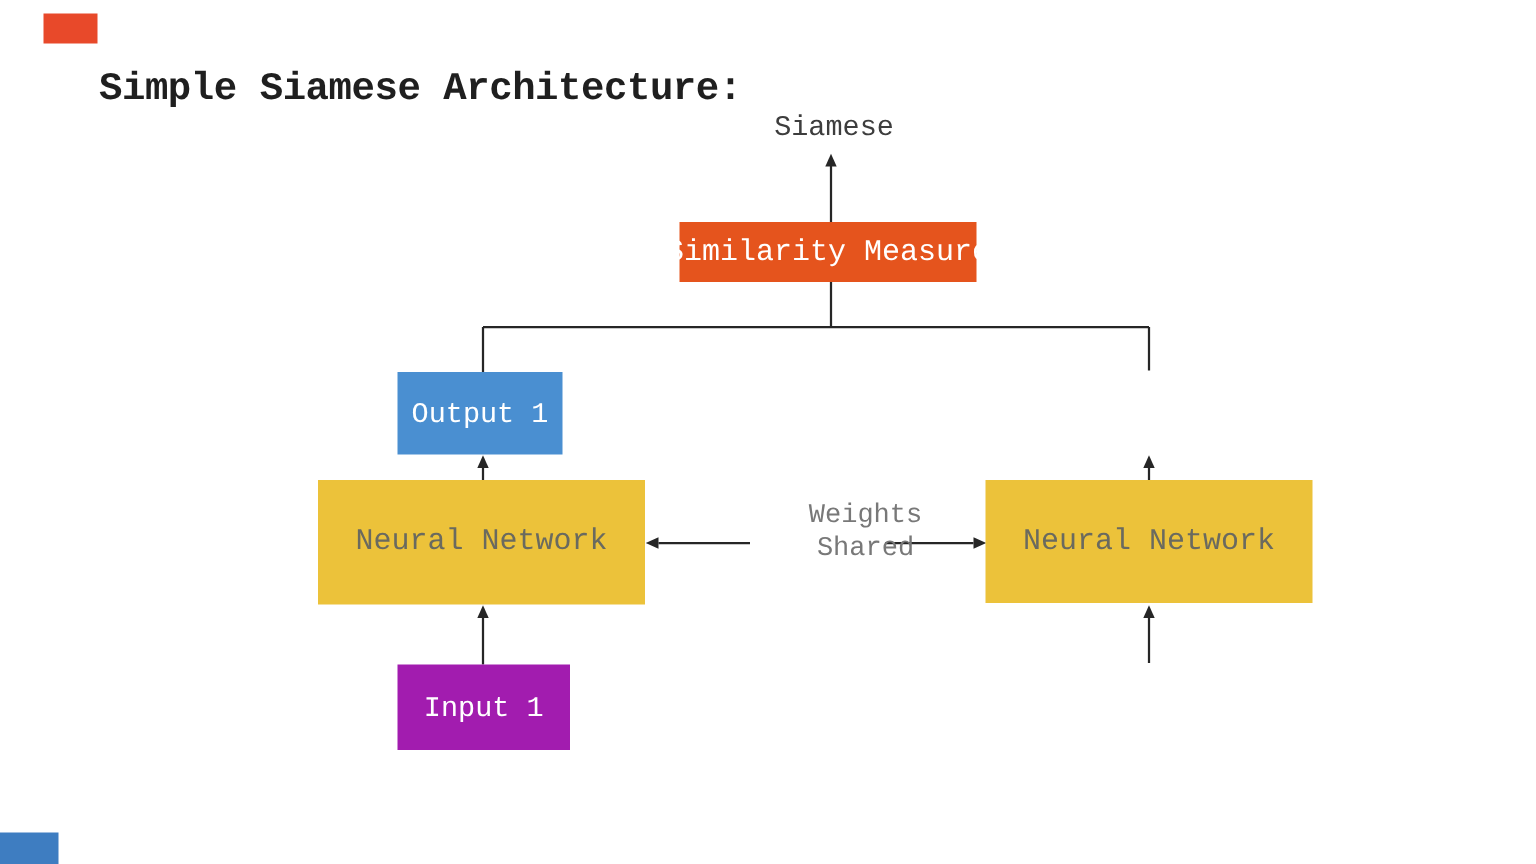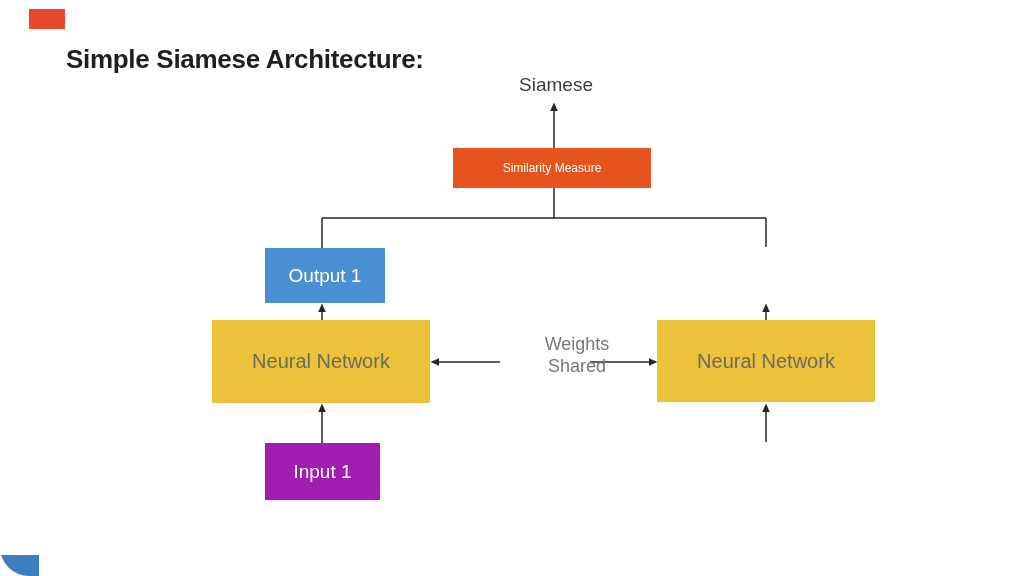--- a/index.html
+++ b/index.html
@@ -2,22 +2,21 @@
 <html><head>
 <meta charset="utf-8">
 <style>
   html, body { margin: 0; padding: 0; background: #ffffff; }
   #canvas {
     position: relative;
     width: 1024px;
     height: 576px;
     background: #ffffff;
     overflow: hidden;
-    font-family: Liberation Sans, sans-serif;
-    border-radius: 29px;
+    font-family: Liberation Mono, monospace;
   }
   .accent { position: absolute; }
   #accent-top-left  { left: 29px; top: 9px;   width: 36px; height: 20px; }
   #accent-bottom-left { left: 0;  top: 555px; width: 39px; height: 21px; }
 
   #slide-title {
     position: absolute;
     left: 66px; top: 44px;
     font-size: 26px;
     font-weight: 700;
@@ -26,22 +25,22 @@
   }
 
   .node {
     position: absolute;
     display: flex;
     align-items: center;
     justify-content: center;
     font-size: 19px;
     white-space: nowrap;
   }
-  #similarity-box { left: 453px; top: 148px; width: 198px; height: 40px; font-size: 12px; }
-  #output1-box    { left: 265px; top: 248px; width: 120px; height: 55px; }
+  #similarity-box { left: 453px; top: 148px; width: 198px; height: 40px; font-size: 20px; }
+  #output1-box    { left: 265px; top: 248px; width: 110px; height: 55px; }
   #output2-box    { left: 708px; top: 247px; width: 114px; height: 56px; }
   #nn1-box        { left: 212px; top: 320px; width: 218px; height: 83px; font-size: 20px; }
   #nn2-box        { left: 657px; top: 320px; width: 218px; height: 82px; font-size: 20px; }
   #input1-box     { left: 265px; top: 443px; width: 115px; height: 57px; }
   #input2-box     { left: 708px; top: 442px; width: 115px; height: 57px; }
 
   #output-top-label {
     position: absolute;
     left: 556px; top: 74px;
     transform: translateX(-50%);

